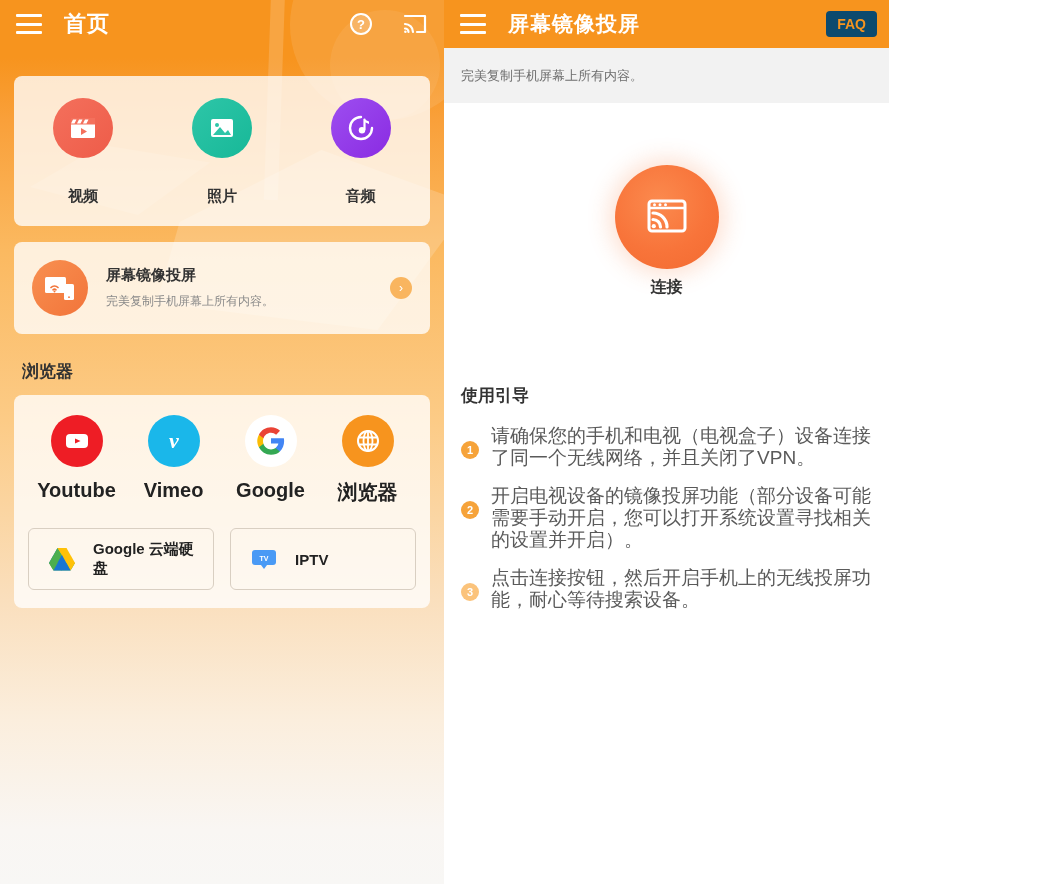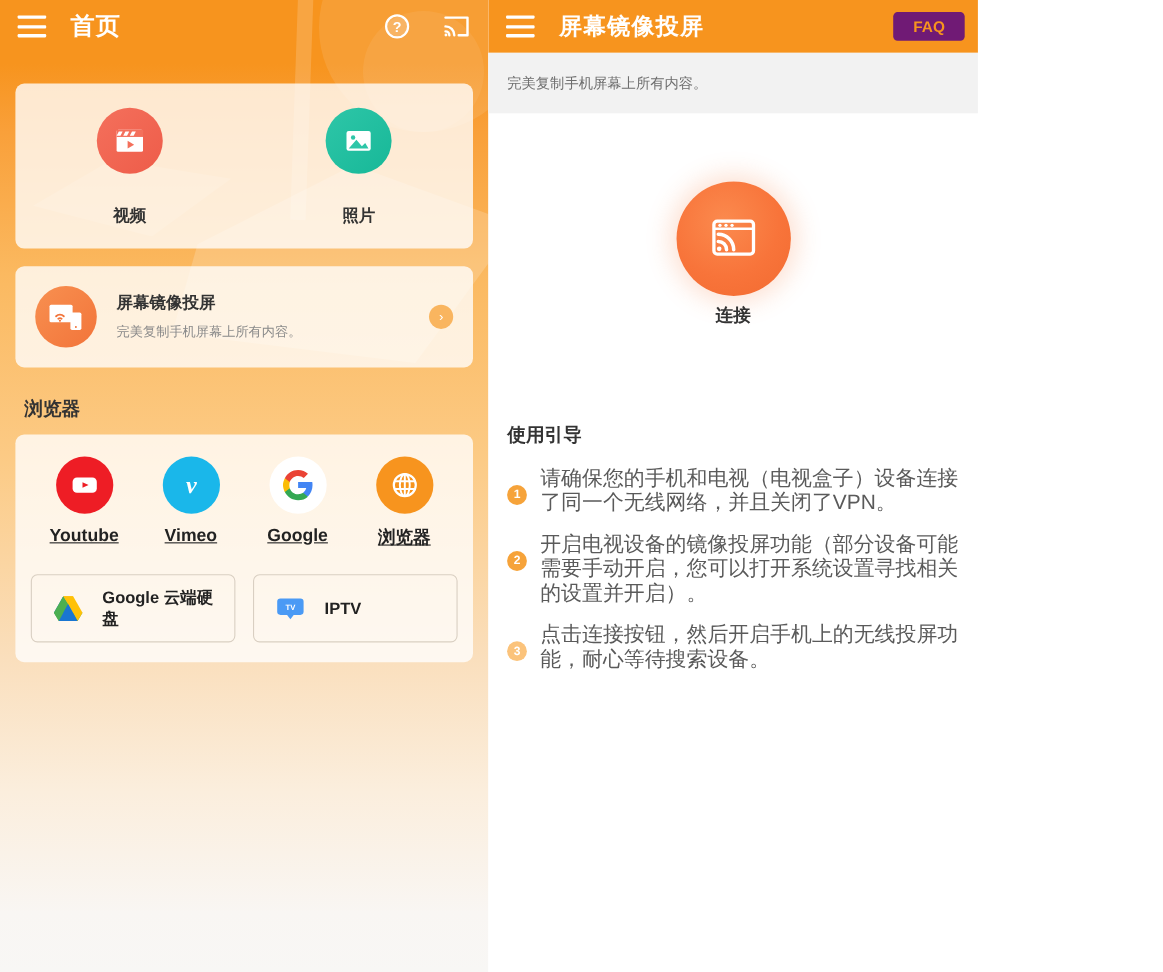--- a/index.html
+++ b/index.html
@@ -74,32 +74,32 @@
   .section-title { position: relative; z-index: 3; margin: 26px 0 12px 22px; font-size: 17px; font-weight: bold; color: #333333; }
 
   .browser-card { padding: 20px 14px 18px; }
   .browser-row { display: flex; }
   .browser-item { flex: 1; display: flex; flex-direction: column; align-items: center; cursor: pointer; }
   .browser-circle { width: 52px; height: 52px; border-radius: 50%; display: flex; align-items: center; justify-content: center; }
   .bc-youtube { background: #ee1d25; }
   .bc-vimeo { background: #1ab7ea; }
   .bc-google { background: #ffffff; }
   .bc-browser { background: #f7941e; }
-  .browser-label { margin-top: 12px; font-size: 16px; font-weight: bold; color: #222222; text-decoration: underline; }
+  .browser-label { margin-top: 12px; font-size: 20px; font-weight: bold; color: #222222; }
 
   .pill-row { display: flex; gap: 16px; margin-top: 22px; }
   .pill { flex: 1; border: 1px solid #d9cfc2; border-radius: 6px; height: 62px; display: flex; align-items: center; padding: 12px 18px; cursor: pointer; }
   .pill-icon { width: 30px; height: 30px; flex: 0 0 auto; display: flex; align-items: center; justify-content: center; }
   .pill-label { margin-left: 16px; font-size: 15px; font-weight: bold; color: #222222; }
 
   
   .right-panel { width: 529px; height: 884px; background: #ffffff; position: relative; }
   .r-topbar { height: 48px; background: #f7941e; display: flex; align-items: center; padding: 0 12px 0 16px; }
   .r-title { color: #ffffff; font-size: 21px; font-weight: bold; letter-spacing: 1px; margin-left: 22px; }
-  .faq-btn { margin-left: auto; background: #701a75; color: #f7941e; font-size: 14px; font-weight: bold; border-radius: 4px; padding: 5px 18px; cursor: pointer; }
+  .faq-btn { margin-left: auto; background: #0c4a6e; color: #f7941e; font-size: 14px; font-weight: bold; border-radius: 4px; padding: 5px 11px; cursor: pointer; }
 
   .r-subbar { background: #f2f2f2; height: 55px; display: flex; align-items: center; padding-left: 17px; font-size: 13px; color: #6e6e6e; }
 
   .connect-zone { display: flex; flex-direction: column; align-items: center; margin-top: 62px; }
   .connect-btn {
     width: 104px; height: 104px; border-radius: 50%;
     background: radial-gradient(circle at 42% 35%, #fb8a4e 0%, #f8743a 55%, #f26a30 100%);
     box-shadow: 0 0 22px 6px rgba(246,120,56,0.22);
     display: flex; align-items: center; justify-content: center; cursor: pointer;
   }
@@ -164,20 +164,31 @@
       </div>
       <div class="media-item">
         <div class="media-circle mc-photo">
           <svg width="30" height="28" viewBox="0 0 30 28">
             <rect x="4" y="5" width="22" height="18" rx="2" fill="#ffffff"></rect>
             <circle cx="10" cy="11" r="2" fill="#2ec6a8"></circle>
             <path d="M6 21 L13 13 L18 19 L21 16 L24 21 z" fill="#2ec6a8"></path>
           </svg>
         </div>
         <div class="media-label">照片</div>
+      </div>
+      <div class="media-item">
+        <div class="media-circle mc-audio">
+          <svg width="32" height="32" viewBox="0 0 32 32">
+            <path d="M16 5 a11 11 0 1 0 11 11" fill="none" stroke="#ffffff" stroke-width="2.4" stroke-linecap="round"></path>
+            <path d="M19.5 7.5 L19.5 17.5" stroke="#ffffff" stroke-width="2.2" stroke-linecap="round"></path>
+            <path d="M19.5 7.5 L24 9.5 L24 12 L19.5 10 z" fill="#ffffff"></path>
+            <circle cx="17" cy="18.2" r="3.2" fill="#ffffff"></circle>
+          </svg>
+        </div>
+        <div class="media-label">音频</div>
       </div>
     </div>
 
     <div class="card mirror-card">
       <div class="mirror-icon-wrap">
         <svg width="34" height="30" viewBox="0 0 34 30">
           <rect x="2" y="4" width="21" height="16" rx="1.5" fill="#ffffff"></rect>
           <path d="M8 14.5 a5 5 0 0 1 7 0" fill="none" stroke="#f2743a" stroke-width="1.7" stroke-linecap="round"></path>
           <path d="M10 16.8 a2.4 2.4 0 0 1 3 0" fill="none" stroke="#f2743a" stroke-width="1.7" stroke-linecap="round"></path>
           <circle cx="11.5" cy="18.6" r="1" fill="#f2743a"></circle>

